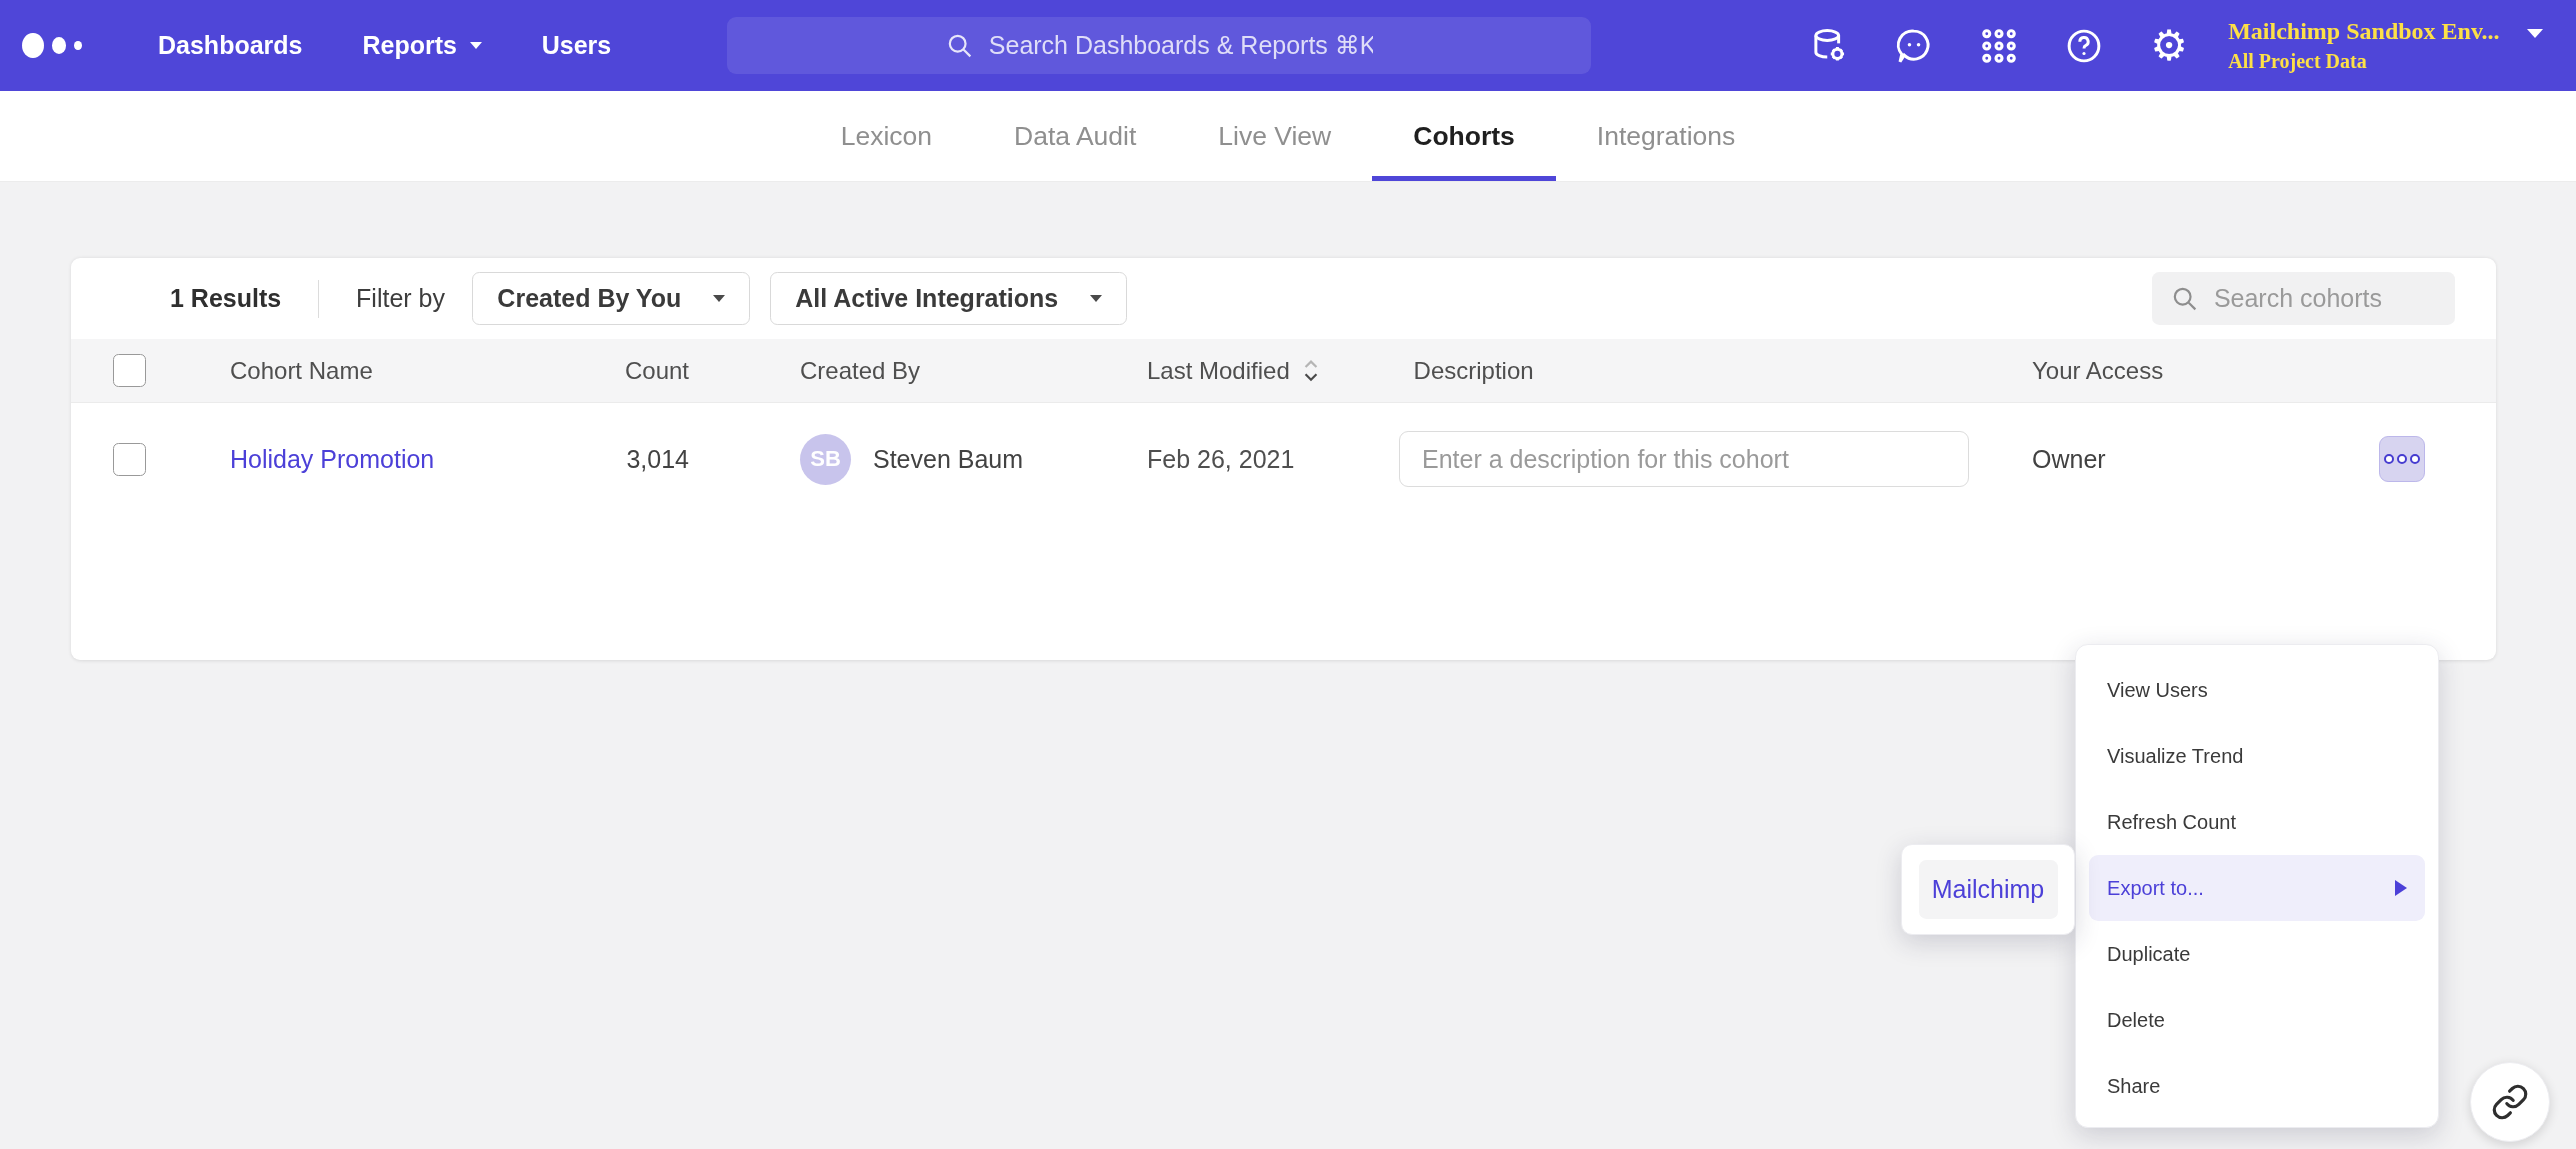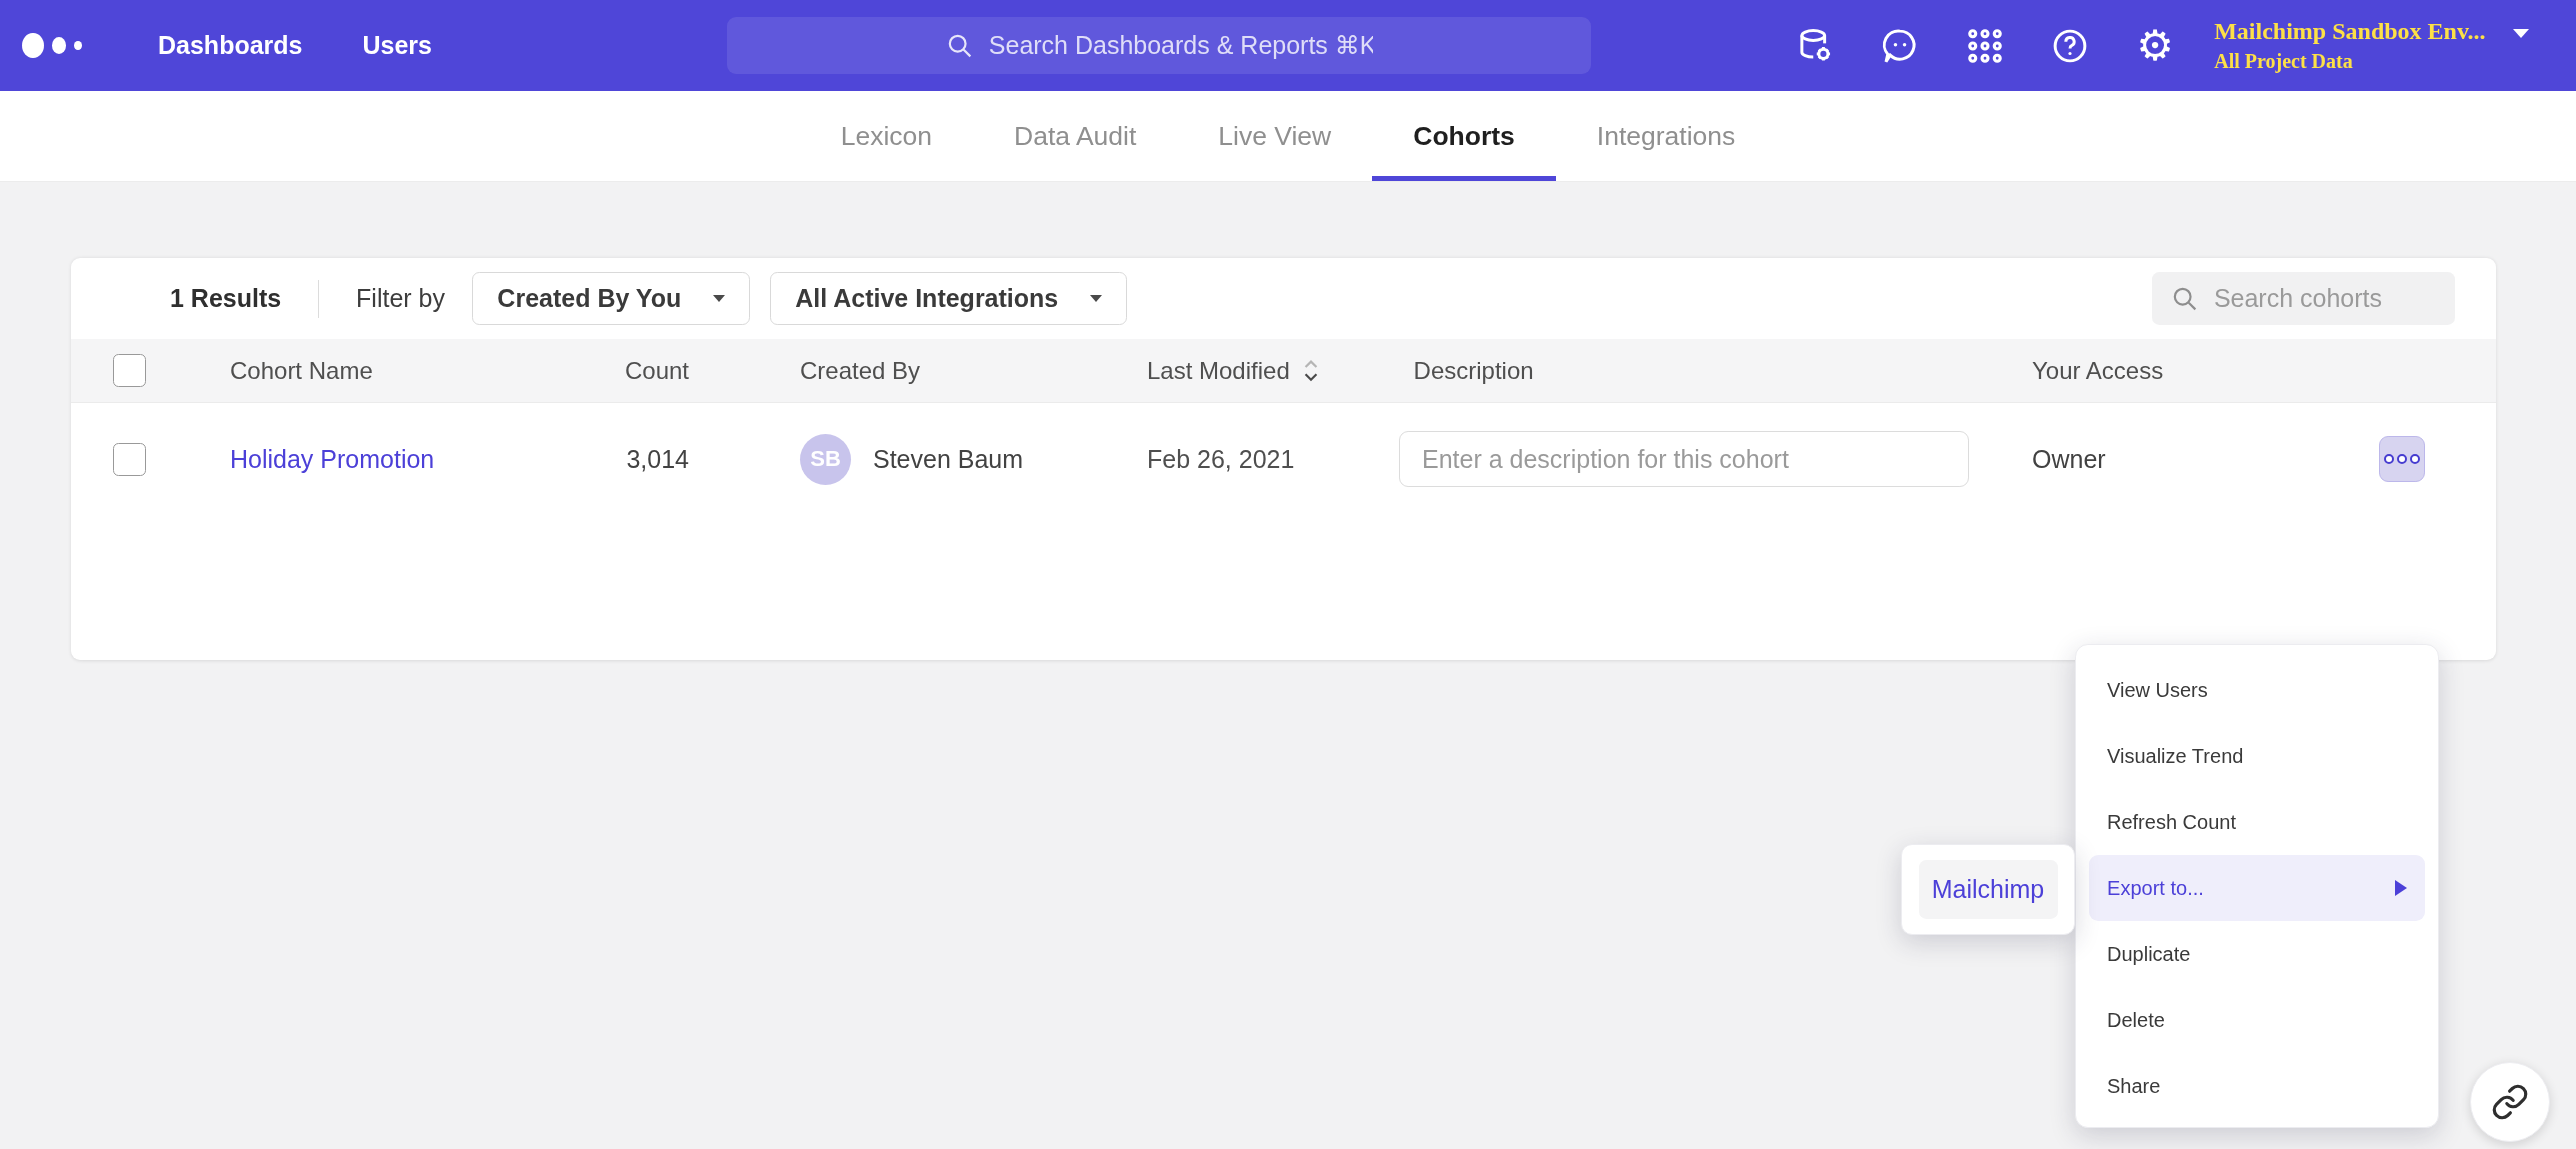--- a/index.html
+++ b/index.html
@@ -1,21 +1,21 @@
 <!DOCTYPE html>
 <html style="font-size:14.6px"><head>
 <meta charset="utf-8">
 <style>
   * { margin:0; padding:0; box-sizing:border-box; }
   html,body { width:2576px; height:1150px; }
   body { font-family:"Liberation Sans", sans-serif; background:#f2f2f3; }
   .page { position:relative; width:2576px; height:1150px; overflow:hidden; }
 
   
-  .topnav { position:relative; height:91px; background:#4f46d8; display:flex; align-items:center; padding:0 47px 0 22px; }
+  .topnav { position:relative; height:91px; background:#4f46d8; display:flex; align-items:center; padding:0 33px 0 22px; }
   .logo { display:flex; align-items:center; gap:8.2px; width:60px; }
   .logo .d1{width:25.6px;height:25.6px;border-radius:50%;background:#fff;}
   .logo .d2{width:16.5px;height:16.5px;border-radius:50%;background:#fff;}
   .logo .d3{width:9.1px;height:9.1px;border-radius:50%;background:#fff;}
   .nav-links { display:flex; align-items:center; margin-left:46px; }
   .nav-link { color:#fff; font-size:25px; font-weight:700; padding:0 30px; height:91px; display:flex; align-items:center; gap:12.8px; cursor:pointer; }
   .caret-down { width:0; height:0; border-left:8.2px solid transparent; border-right:8.2px solid transparent; border-top:9.1px solid currentColor; }
   .caret-sm { border-left-width:6.4px; border-right-width:6.4px; border-top-width:7.3px; }
   .nav-search { position:absolute; left:727px; top:17.4px; width:864px; height:57px; background:rgba(255,255,255,0.10); border-radius:9.1px; display:flex; align-items:center; justify-content:center; gap:14.6px; color:rgba(255,255,255,0.85); }
   .nav-search input { background:transparent; border:none; outline:none; color:rgba(255,255,255,0.92); font-size:25px; width:384px; font-family:"Liberation Sans",sans-serif; }
@@ -94,20 +94,24 @@
     <div class="logo">
       <div class="d1"></div>
         <div class="d2"></div>
         <div class="d3"></div>
     </div>
     <div class="nav-links">
       <div class="nav-link">
         <span>Dashboards</span>
       </div>
       <div class="nav-link">
+        <span>Reports</span>
+        <span class="caret-down caret-sm"></span>
+      </div>
+      <div class="nav-link">
         <span>Users</span>
       </div>
     </div>
 
     <div class="nav-search">
       <svg width="29" height="29" viewBox="0 0 24 24" fill="none" stroke="currentColor" stroke-width="1.8">
           <circle cx="10.5" cy="10.5" r="6.5"></circle>
           <line x1="15.5" y1="15.5" x2="21" y2="21"></line>
         </svg>
       <input type="text" placeholder="Search Dashboards &amp; Reports ⌘K" style="">

